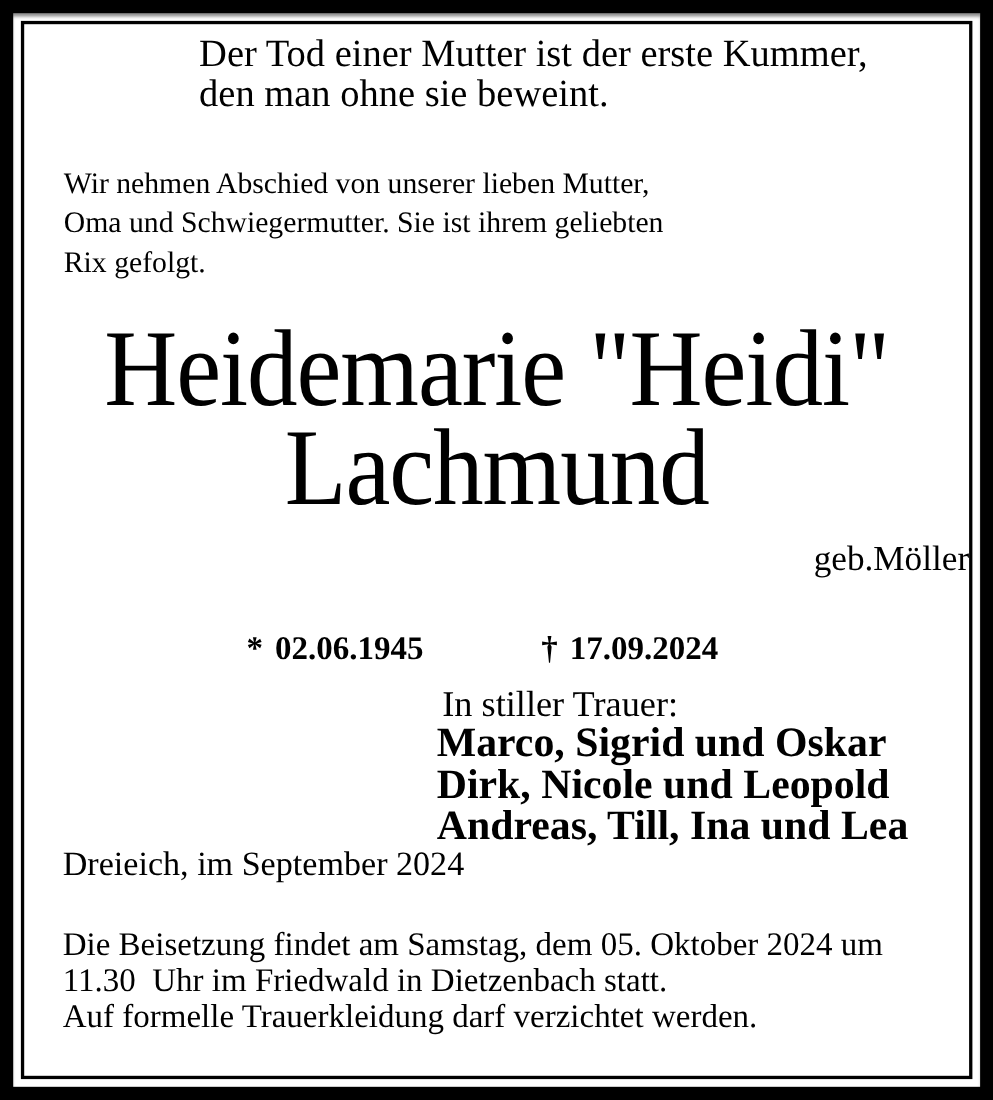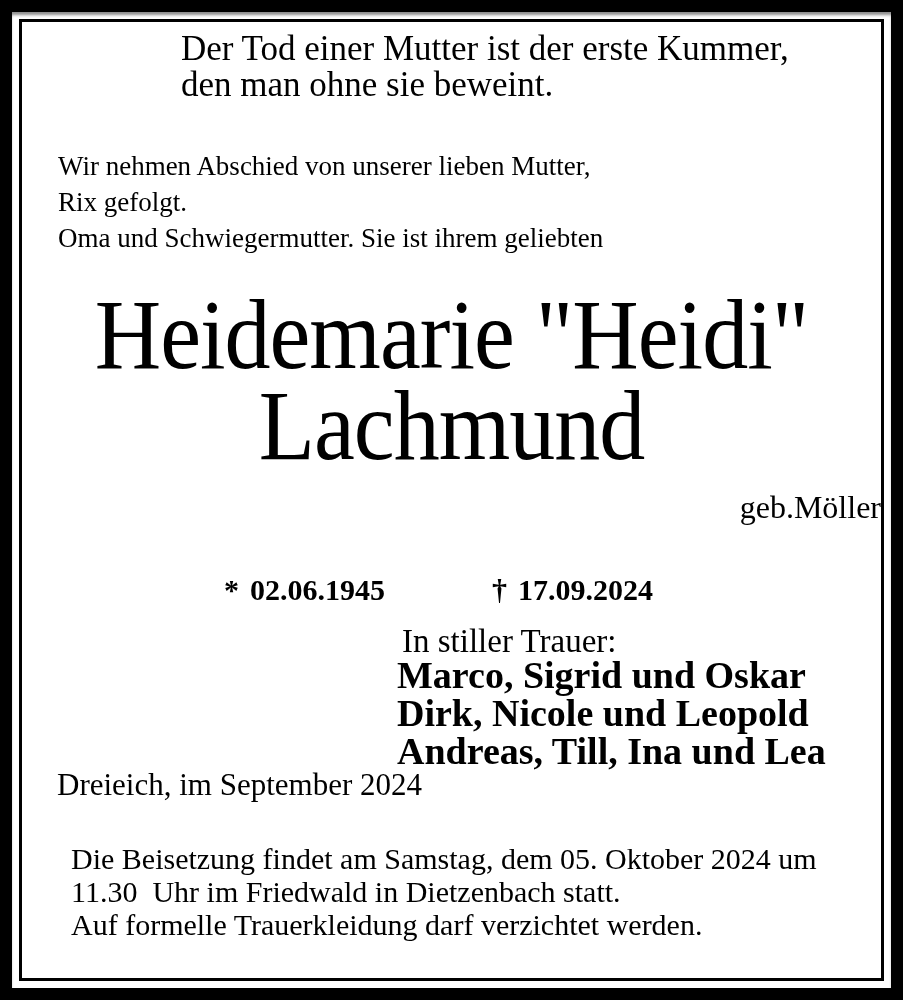--- a/index.html
+++ b/index.html
@@ -57,40 +57,40 @@
   .dates .death { position: absolute; left: 470px; white-space: nowrap; }
   .dates .sym { margin-right: 11px; }
 
   .trauer-heading { left: 380px; top: 603px; font-size: 33px; line-height: 33px; text-align: center; }
 
   .family { left: 375px; top: 634px; font-size: 38px; line-height: 38px; font-weight: bold; }
 
   .place-date { left: 35px; top: 747px; font-size: 31px; line-height: 31px; }
 
   .funeral { left: 35px; top: 820px; font-size: 30px; line-height: 33px; }
-  .funeral .line { white-space: pre-wrap; margin-left: 14px; }
+  .funeral .line { white-space: pre-wrap; }
 </style>
 </head>
 <body>
 
 <div class="page">
   <div class="paper"></div>
   <div class="inner-frame"></div>
 
   <div class="content">
 
     <div class="epigraph">
       <div class="line">Der Tod einer Mutter ist der erste Kummer,</div>
       <div class="line">den man ohne sie beweint.</div>
     </div>
 
     <div class="intro">
       <div class="line">Wir nehmen Abschied von unserer lieben Mutter,</div>
+      <div class="line">Oma und Schwiegermutter. Sie ist ihrem geliebten</div>
       <div class="line">Rix gefolgt.</div>
-      <div class="line">Oma und Schwiegermutter. Sie ist ihrem geliebten</div>
     </div>
 
     <h1 class="name">
       <div class="line">Heidemarie "Heidi"</div>
       <div class="line">Lachmund</div>
     </h1>
 
     <div class="maiden">geb.Möller</div>
 
     <div class="dates">

